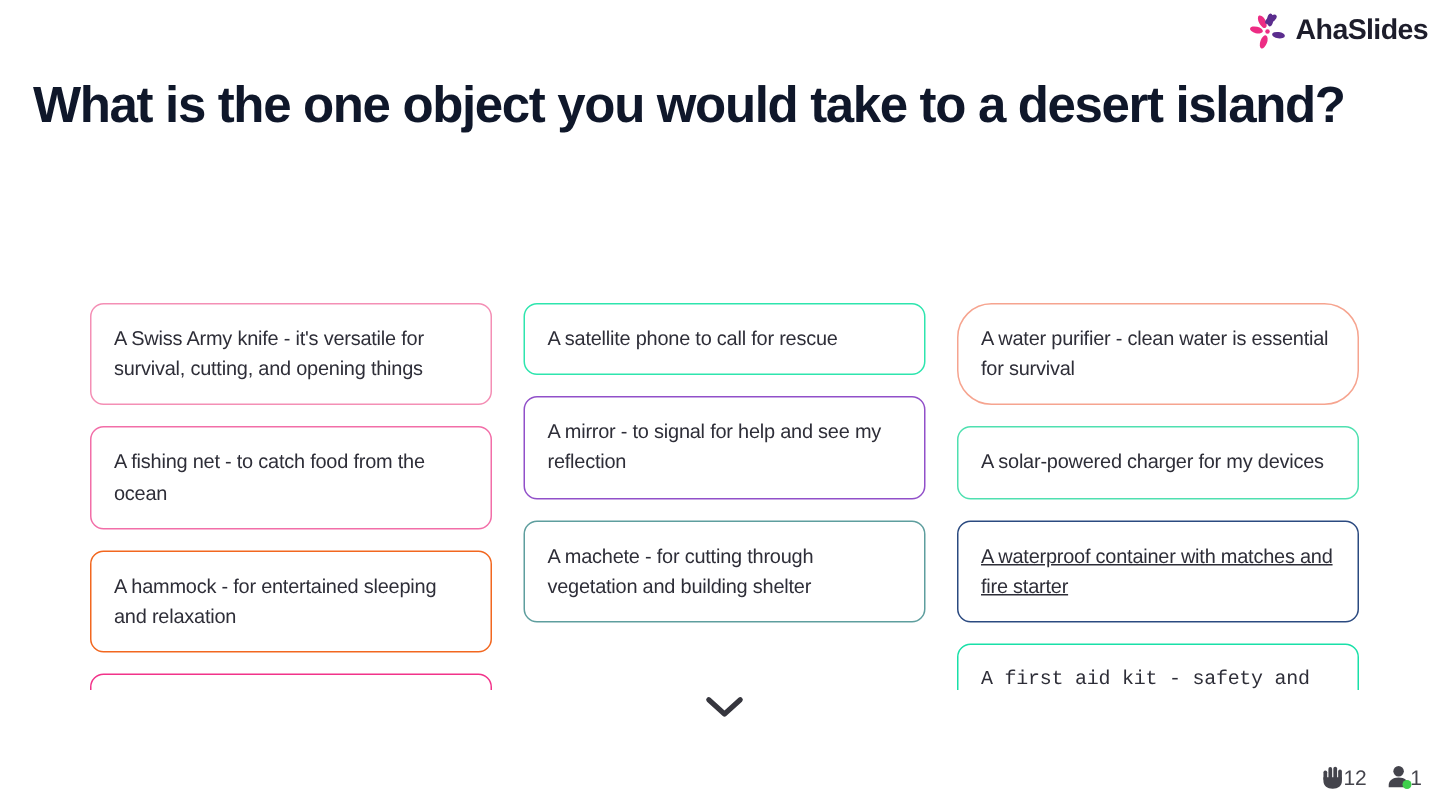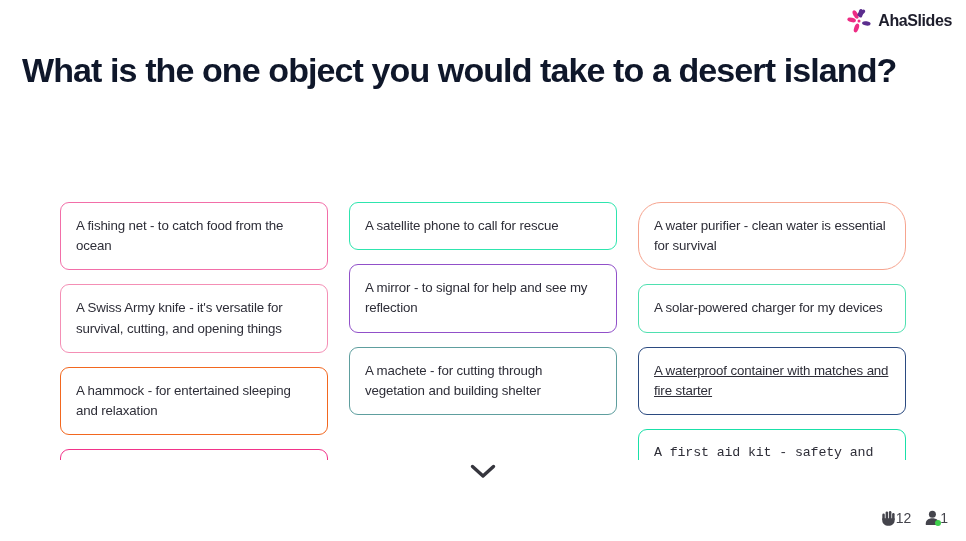--- a/index.html
+++ b/index.html
@@ -21,21 +21,21 @@
   .brand {
     position: absolute;
     top: 8px;
     right: 14px;
     display: flex;
     align-items: center;
     gap: 6px;
   }
   .brand-mark { width: 26px; height: 26px; display: block; flex: 0 0 auto; }
   .brand-name {
-    font-size: 16px;
+    font-size: 19px;
     font-weight: bold;
     letter-spacing: -0.4px;
     color: #1d1d2b;
     white-space: nowrap;
   }
 
   
   .question {
     position: absolute;
     left: 22px;
@@ -149,25 +149,25 @@
   </span>
   <span class="brand-name" style="color: rgb(29, 29, 43);">AhaSlides</span>
 </div>
 
 <h1 class="question">What is the one object you would take to a desert island?</h1>
 
 <div class="board">
   <div class="columns">
 
     <div class="column">
+      <div class="answer-card" style="border-color: rgb(244, 143, 181);">
+        <span>A Swiss Army knife - it's versatile for survival, cutting, and opening things</span>
+      </div>
       <div class="answer-card" style="border-color: rgb(242, 110, 168);">
         <span>A fishing net - to catch food from the ocean</span>
-      </div>
-      <div class="answer-card" style="border-color: rgb(244, 143, 181);">
-        <span>A Swiss Army knife - it's versatile for survival, cutting, and opening things</span>
       </div>
       <div class="answer-card" style="border-color: rgb(242, 103, 31);">
         <span>A hammock - for entertained sleeping and relaxation</span>
       </div>
       <div class="answer-card" style="border-color: rgb(242, 51, 138);">
         
       </div>
     </div>
 
     <div class="column">

